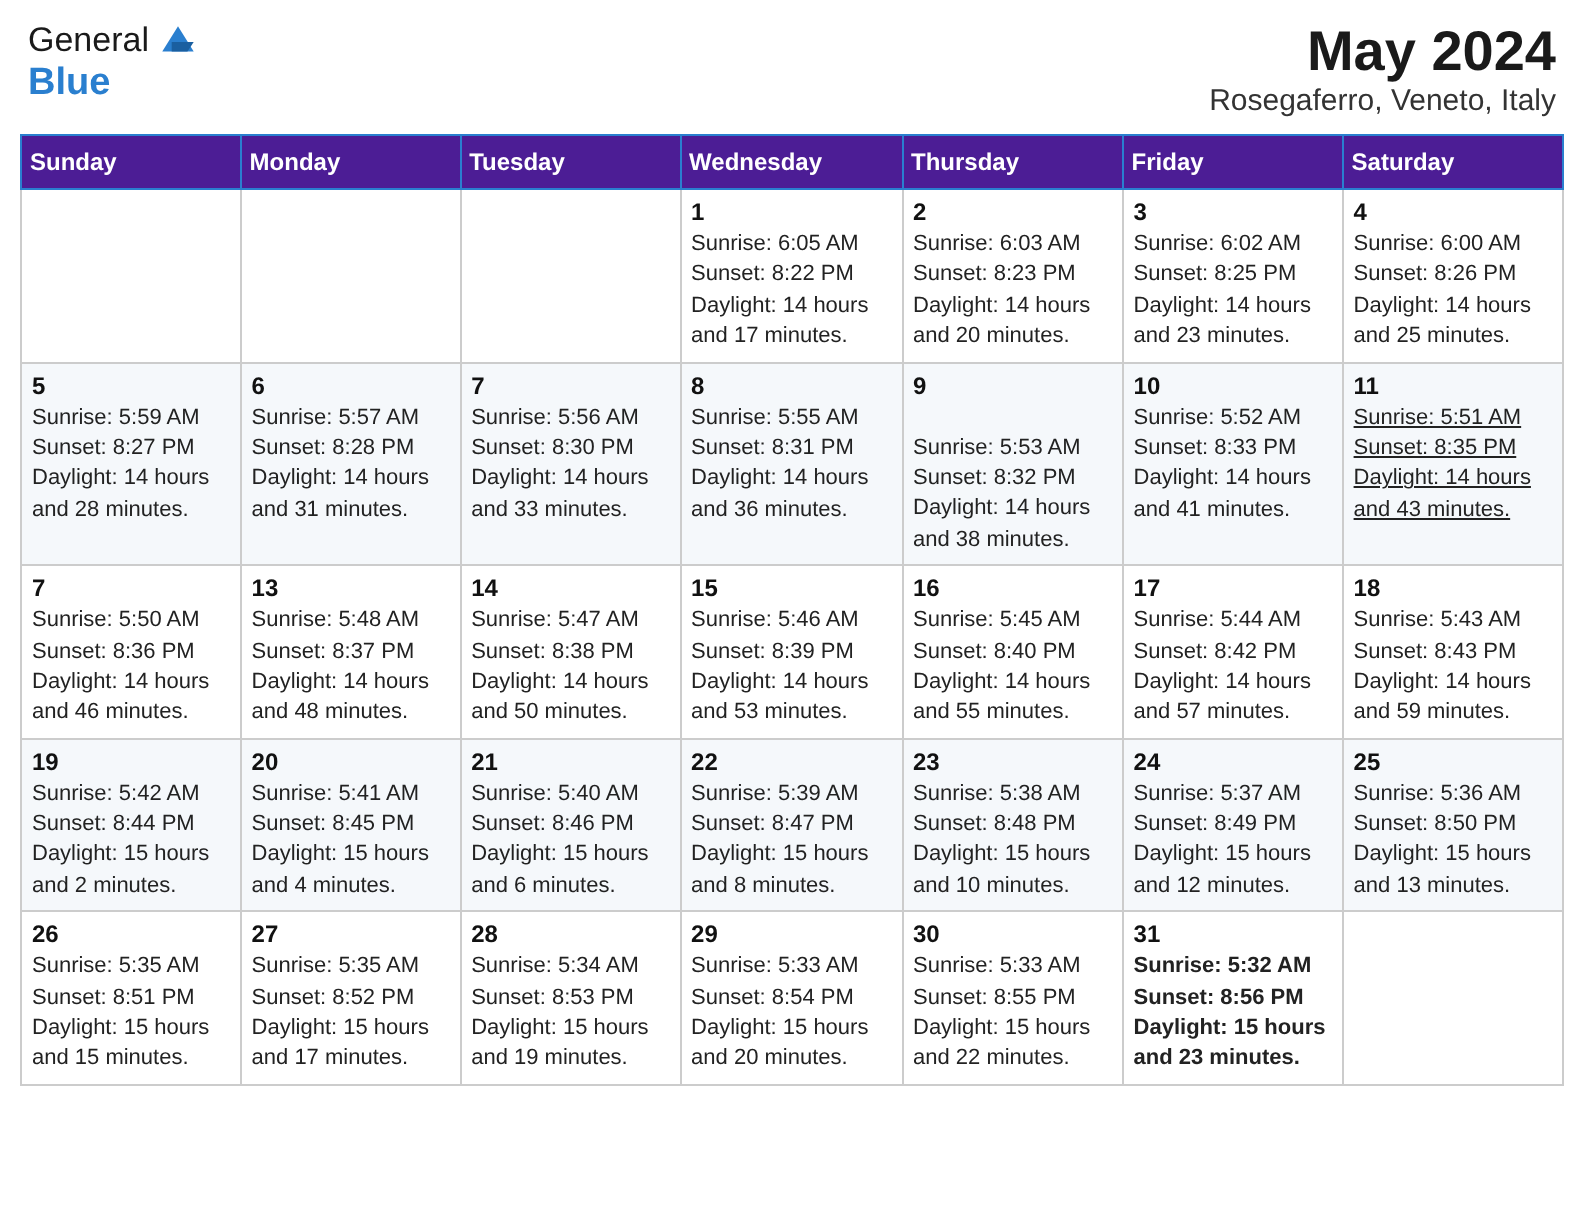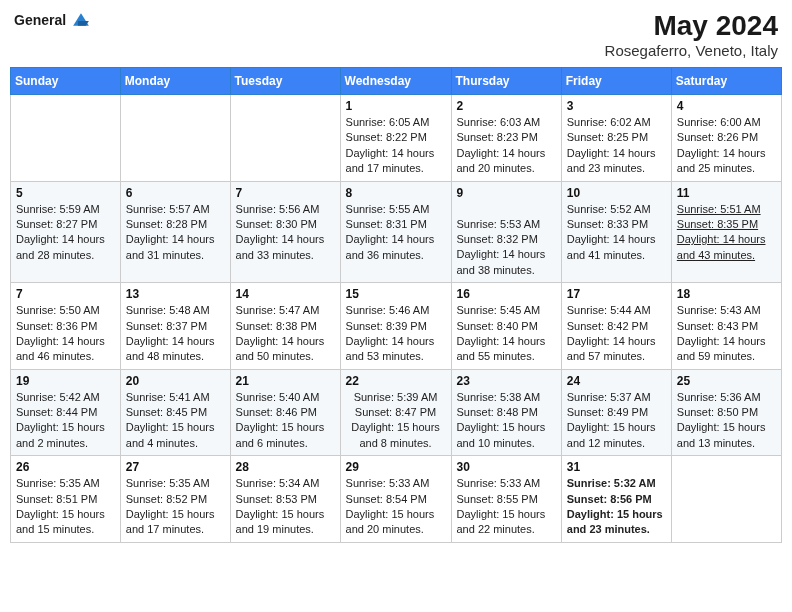--- a/index.html
+++ b/index.html
@@ -37,21 +37,21 @@
     .location {
       font-size: 15px;
       color: #333;
     }
     .calendar {
       width: 100%;
       border-collapse: collapse;
       font-size: 11px;
     }
     .calendar th {
-      background: #3b82f6;
+      background: #4c1d95;
       color: #fff;
       padding: 6px 4px;
       text-align: left;
       font-weight: bold;
       font-size: 12px;
       border: 1px solid #2a7fcf;
     }
     .calendar td {
       border: 1px solid #ccc;
       vertical-align: top;
@@ -81,27 +81,28 @@
       background: #fff !important;
     }
   </style>
 </head>
 <body>
 
 <div class="header">
   <div class="logo">
     <div>
       <div style="display:flex;align-items:center;">
-        <div style="font-size:14px;font-weight:bold;color:#1a1a1a;line-height:1.15;">
+        <div style="font-size:17px;font-weight:normal;color:#1a1a1a;line-height:1.15;">
           <span style="color:#1a1a1a;">General</span><svg class="logo-icon" viewBox="0 0 28 28" style="display:inline-block;vertical-align:middle;width:26px;height:22px;">
               <polygon points="4,20 14,4 24,20" fill="#2a7fcf"></polygon>
               <polygon points="10,20 20,20 24,14 10,14" fill="#1a5fa0"></polygon>
             </svg>
         </div>
       </div>
+      <div style="font-size:19px;font-weight:bold;color:#2a7fcf;line-height:1.1;">Blue</div>
     </div>
   </div>
   <div class="title-block">
     <div class="month-year">May 2024</div>
     <div class="location">Rosegaferro, Veneto, Italy</div>
   </div>
 </div>
 
 <table class="calendar">
   <thead>
@@ -268,21 +269,21 @@
         </td>
         <td>
           <div class="day-num">21</div>
           <div class="day-info" style="white-space: pre-line;">Sunrise: 5:40 AM
 Sunset: 8:46 PM
 Daylight: 15 hours
 and 6 minutes.</div>
         </td>
         <td>
           <div class="day-num">22</div>
-          <div class="day-info" style="white-space: pre-line; text-align: center;">Sunrise: 5:39 AM
+          <div class="day-info" style="white-space: pre-line;">Sunrise: 5:39 AM
 Sunset: 8:47 PM
 Daylight: 15 hours
 and 8 minutes.</div>
         </td>
         <td>
           <div class="day-num">23</div>
           <div class="day-info" style="white-space: pre-line;">Sunrise: 5:38 AM
 Sunset: 8:48 PM
 Daylight: 15 hours
 and 10 minutes.</div>

